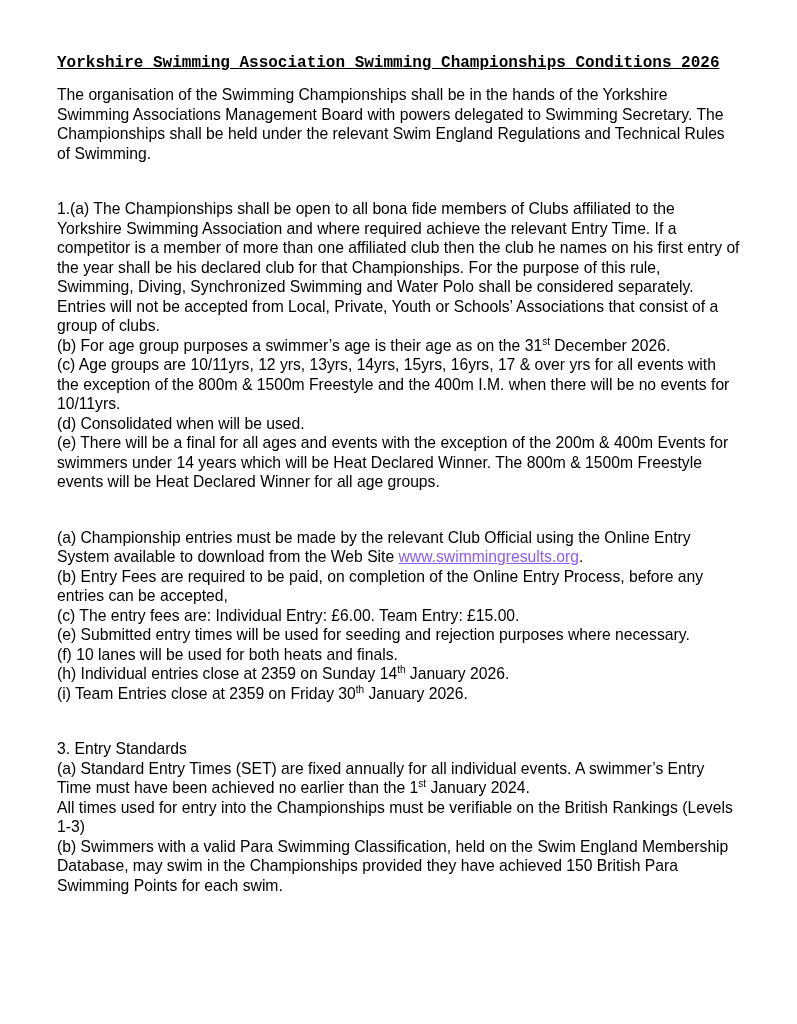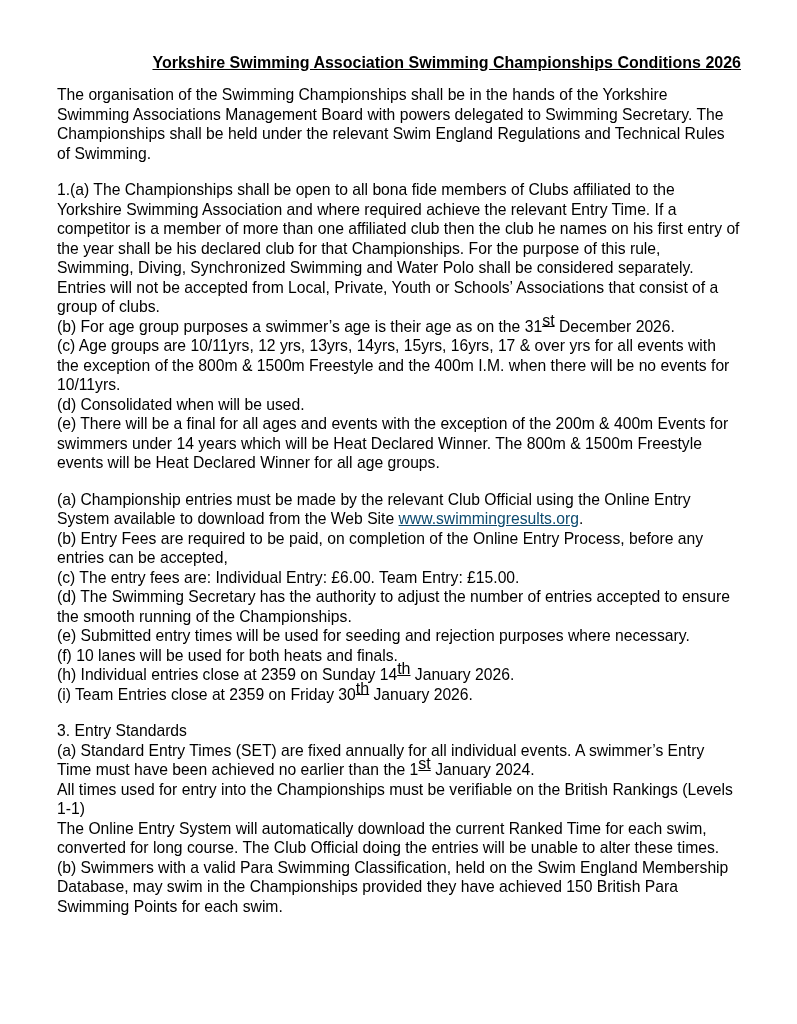--- a/index.html
+++ b/index.html
@@ -21,38 +21,38 @@
     font-size: 15.7px;
     line-height: 19.5px;
     color: #000000;
     background: #FFFFFF;
   }
   .doc-title {
     margin: 0;
     font-size: 16px;
     font-weight: bold;
     text-decoration: underline;
-    text-align: right;
+    text-align: left;
     line-height: 20px;
     white-space: nowrap;
+    font-family: Liberation Mono, monospace;
   }
   p {
     margin: 0;
   }
   .intro-block {
     margin-top: 12px;
   }
   .section {
-    margin-top: 17px;
+    margin-top: 36px;
   }
   sup {
-    font-size: 16px;
+    font-size: 10px;
     line-height: 0;
     vertical-align: super;
-    text-decoration: underline;
   }
   a.doc-link {
     color: #0000EE;
     text-decoration: underline;
     cursor: pointer;
   }
 </style>
 </head>
 <body>
 
@@ -66,31 +66,29 @@
 
   <div class="section">
     <p>1.(a) The Championships shall be open to all bona fide members of Clubs affiliated to the Yorkshire Swimming Association and where required achieve the relevant Entry Time. If a competitor is a member of more than one affiliated club then the club he names on his first entry of the year shall be his declared club for that Championships. For the purpose of this rule, Swimming, Diving, Synchronized Swimming and Water Polo shall be considered separately. Entries will not be accepted from Local, Private, Youth or Schools’ Associations that consist of a group of clubs.</p>
     <p><span>(b) For age group purposes a swimmer’s age is their age as on the 31</span><sup>st</sup><span> December 2026.</span></p>
     <p>(c) Age groups are 10/11yrs, 12 yrs, 13yrs, 14yrs, 15yrs, 16yrs, 17 &amp; over yrs for all events with the exception of the 800m &amp; 1500m Freestyle and the 400m I.M. when there will be no events for 10/11yrs.</p>
     <p>(d) Consolidated when will be used.</p>
     <p>(e) There will be a final for all ages and events with the exception of the 200m &amp; 400m Events for swimmers under 14 years which will be Heat Declared Winner. The 800m &amp; 1500m Freestyle events will be Heat Declared Winner for all age groups.</p>
   </div>
 
   <div class="section">
-    <p><span>(a) Championship entries must be made by the relevant Club Official using the Online Entry System available to download from the Web Site </span><a class="doc-link" href="#" style="color: #0c4a6e;">www.swimmingresults.org</a><span>.</span></p>
+    <p><span>(a) Championship entries must be made by the relevant Club Official using the Online Entry System available to download from the Web Site </span><a class="doc-link" href="#" style="color: #8b5cf6;">www.swimmingresults.org</a><span>.</span></p>
     <p>(b) Entry Fees are required to be paid, on completion of the Online Entry Process, before any entries can be accepted,</p>
     <p>(c) The entry fees are: Individual Entry: £6.00. Team Entry: £15.00.</p>
-    <p>(d) The Swimming Secretary has the authority to adjust the number of entries accepted to ensure the smooth running of the Championships.</p>
     <p>(e) Submitted entry times will be used for seeding and rejection purposes where necessary.</p>
     <p>(f) 10 lanes will be used for both heats and finals.</p>
     <p><span>(h) Individual entries close at 2359 on Sunday 14</span><sup>th</sup><span> January 2026.</span></p>
     <p><span>(i) Team Entries close at 2359 on Friday 30</span><sup>th</sup><span> January 2026.</span></p>
   </div>
 
   <div class="section">
     <p>3. Entry Standards</p>
     <p><span>(a) Standard Entry Times (SET) are fixed annually for all individual events. A swimmer’s Entry Time must have been achieved no earlier than the 1</span><sup>st</sup><span> January 2024.</span></p>
-    <p>All times used for entry into the Championships must be verifiable on the British Rankings (Levels 1-1)</p>
-    <p>The Online Entry System will automatically download the current Ranked Time for each swim, converted for long course. The Club Official doing the entries will be unable to alter these times.</p>
+    <p>All times used for entry into the Championships must be verifiable on the British Rankings (Levels 1-3)</p>
     <p>(b) Swimmers with a valid Para Swimming Classification, held on the Swim England Membership Database, may swim in the Championships provided they have achieved 150 British Para Swimming Points for each swim.</p>
   </div>
 
 </div>
 
 </body></html>

